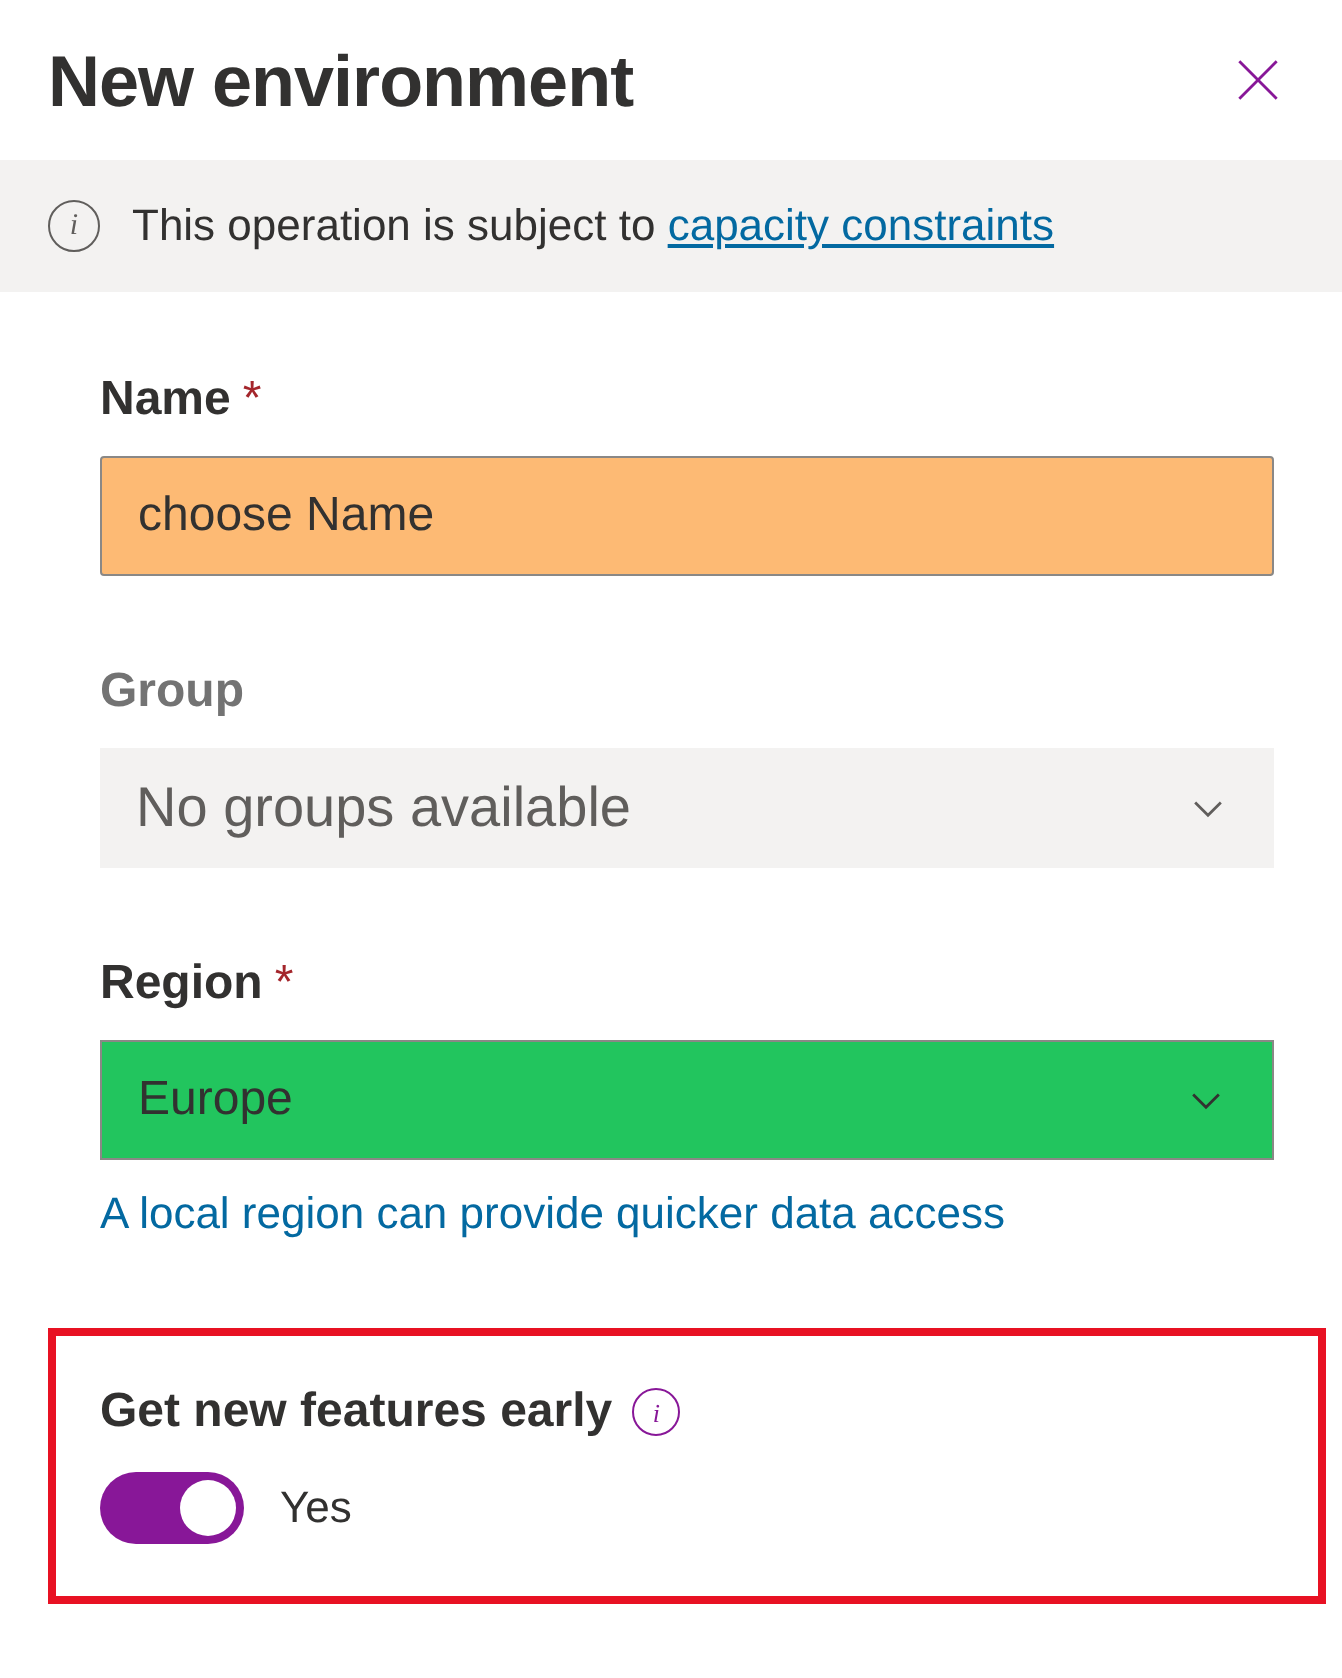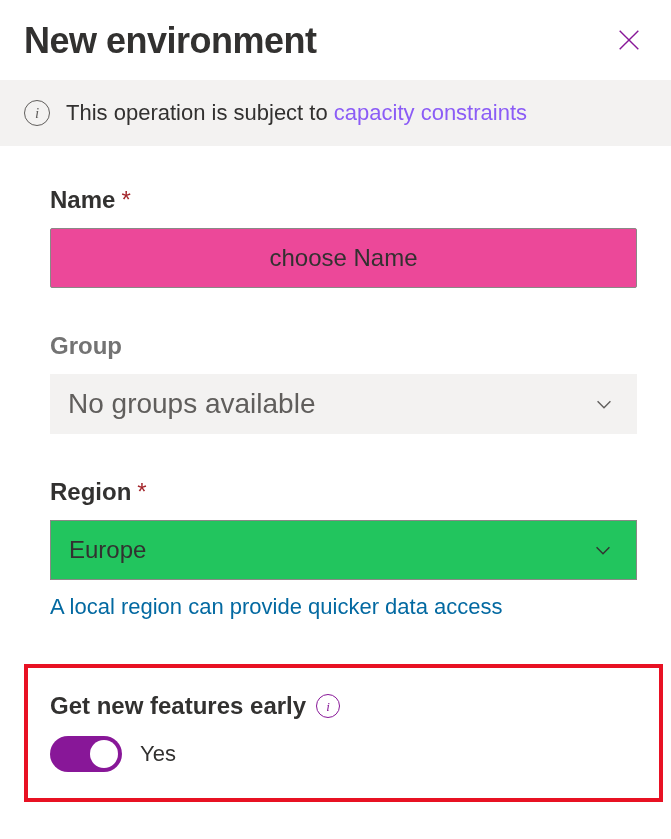--- a/index.html
+++ b/index.html
@@ -5,26 +5,26 @@
     * { box-sizing: border-box; margin: 0; padding: 0; }
     html, body { width: 671px; height: 839px; font-family: "Segoe UI", -apple-system, sans-serif; color: #323130; background: #fff; }
     .header { display: flex; align-items: center; justify-content: space-between; padding: 20px 24px 18px 24px; }
     .header h1 { font-size: 36px; font-weight: 600; letter-spacing: -0.5px; }
     .close-btn { background: none; border: none; cursor: pointer; padding: 4px; }
     .close-btn svg { width: 28px; height: 28px; }
     .notice { background: #f3f2f1; padding: 20px 24px; display: flex; align-items: center; gap: 16px; }
     .info-circle { width: 26px; height: 26px; border: 1.5px solid #605e5c; border-radius: 50%; display: flex; align-items: center; justify-content: center; color: #605e5c; flex-shrink: 0; }
     .info-circle span { font-family: Georgia, serif; font-style: italic; font-size: 15px; line-height: 1; }
     .notice-text { font-size: 22px; color: #323130; }
-    .notice-link { color: #8b5cf6; cursor: pointer; }
+    .notice-link { color: #0369a1; text-decoration: underline; cursor: pointer; }
     .form { padding: 40px 34px 0 50px; }
     .field { margin-bottom: 44px; }
     .label { font-size: 24px; font-weight: 600; color: #323130; margin-bottom: 14px; display: block; }
     .req { color: #a4262c; margin-left: 6px; font-weight: 400; }
-    .input { width: 100%; height: 60px; padding: 0 18px; font-size: 24px; font-family: inherit; color: #323130; background: #ec4899; border: 1.5px solid #8a8886; border-radius: 2px; outline: none; text-align: center; }
+    .input { width: 100%; height: 60px; padding: 0 18px; font-size: 24px; font-family: inherit; color: #323130; background: #fdba74; border: 1.5px solid #8a8886; border-radius: 2px; outline: none; }
     .select-disabled { display: flex; align-items: center; justify-content: space-between; width: 100%; height: 60px; padding: 0 22px 0 18px; font-size: 28px; background: #f3f2f1; border: none; color: #605e5c; }
     .select { display: flex; align-items: center; justify-content: space-between; width: 100%; height: 60px; padding: 0 22px 0 18px; font-size: 24px; background: #22c55e; border: 1.5px solid #8a8886; color: #323130; cursor: pointer; }
     .chevron { width: 22px; height: 22px; }
     .helper { font-size: 22px; color: #0369a1; margin-top: 14px; }
     .highlight-box { border: 4px solid #e81123; padding: 24px 22px 26px 22px; margin: 0 -26px; text-align: center; }
     .toggle-label-row { display: flex; align-items: center; gap: 10px; margin-bottom: 16px; }
     .toggle-label { font-size: 24px; font-weight: 600; }
     .info-sm { width: 24px; height: 24px; border: 1.5px solid #881798; border-radius: 50%; display: flex; align-items: center; justify-content: center; color: #881798; cursor: pointer; }
     .info-sm span { font-family: Georgia, serif; font-style: italic; font-size: 13px; line-height: 1; }
     .toggle-row { display: flex; align-items: center; gap: 18px; }

